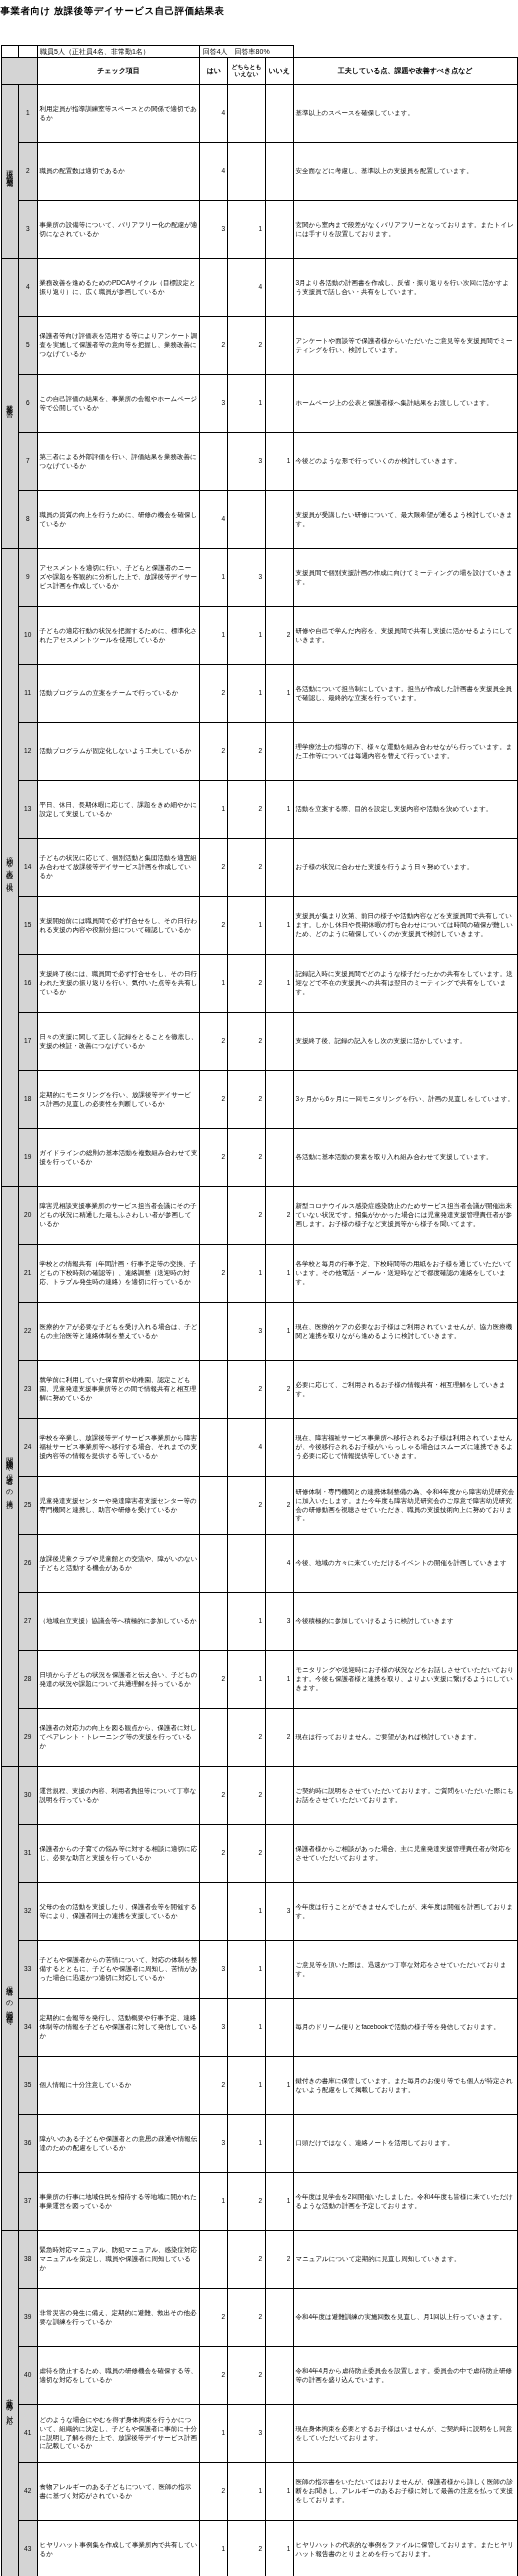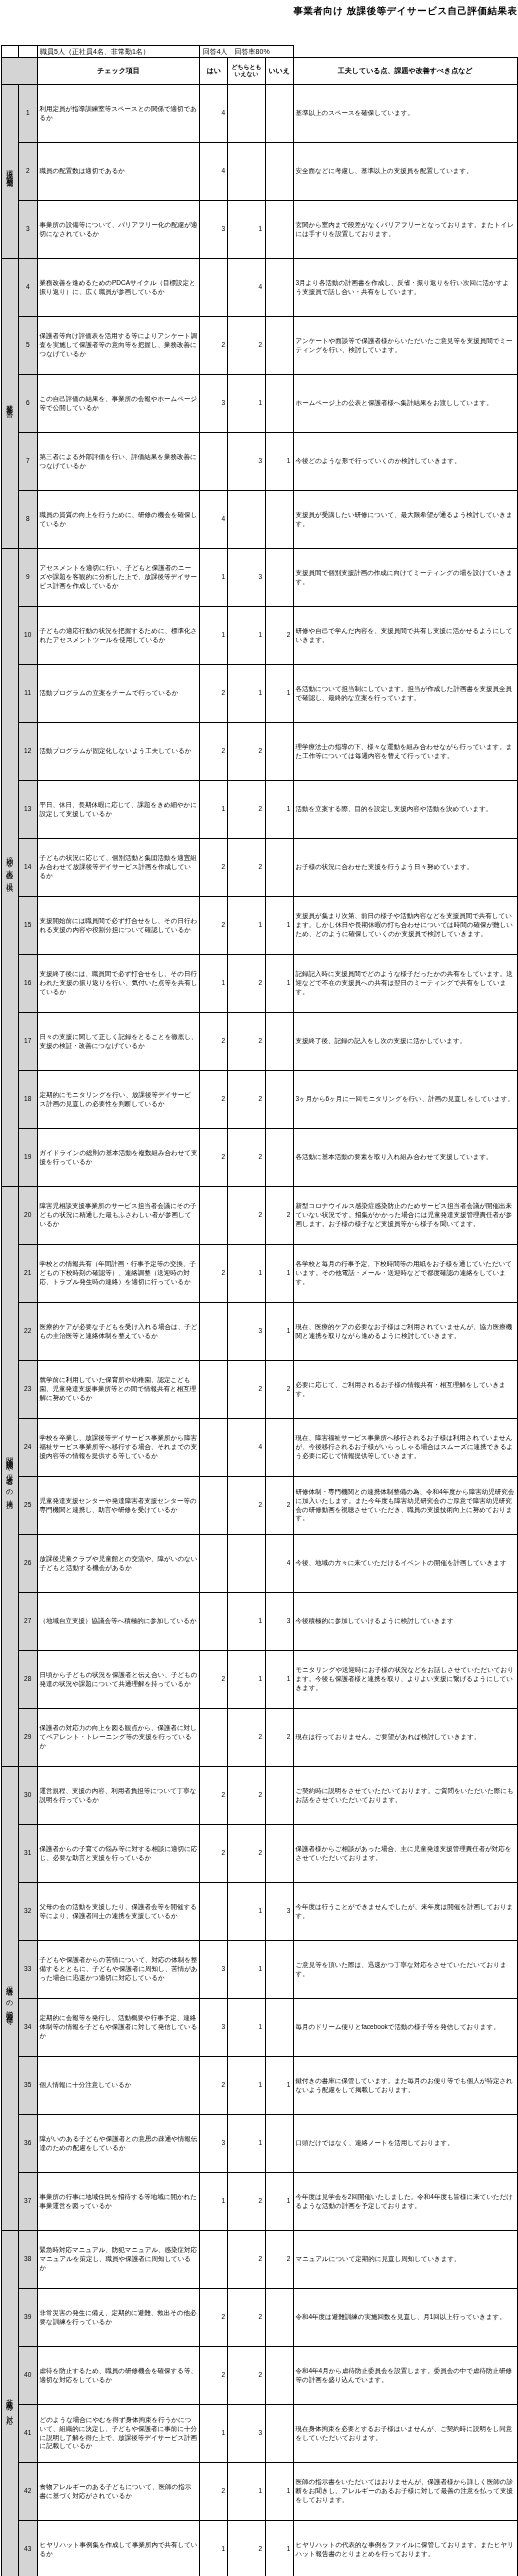--- a/index.html
+++ b/index.html
@@ -7,21 +7,21 @@
     width:518px;
     box-sizing:border-box;
     padding:3.5px 0.6px 1.2px 0.6px;
     font-family:"Liberation Sans","DejaVu Sans",sans-serif;
     color:#000;
     background:#fff;
   }
   .title{
     font-size:9.4px;
     font-weight:bold;
-    text-align:right;
+    text-align:left;
     margin:1.2px 0 27px 0;
     letter-spacing:0.6px;
   }
   table.sheet{
     border-collapse:collapse;
     table-layout:fixed;
     width:517px;
     margin:0 auto;
   }
   col.c-cat{width:17px;}

